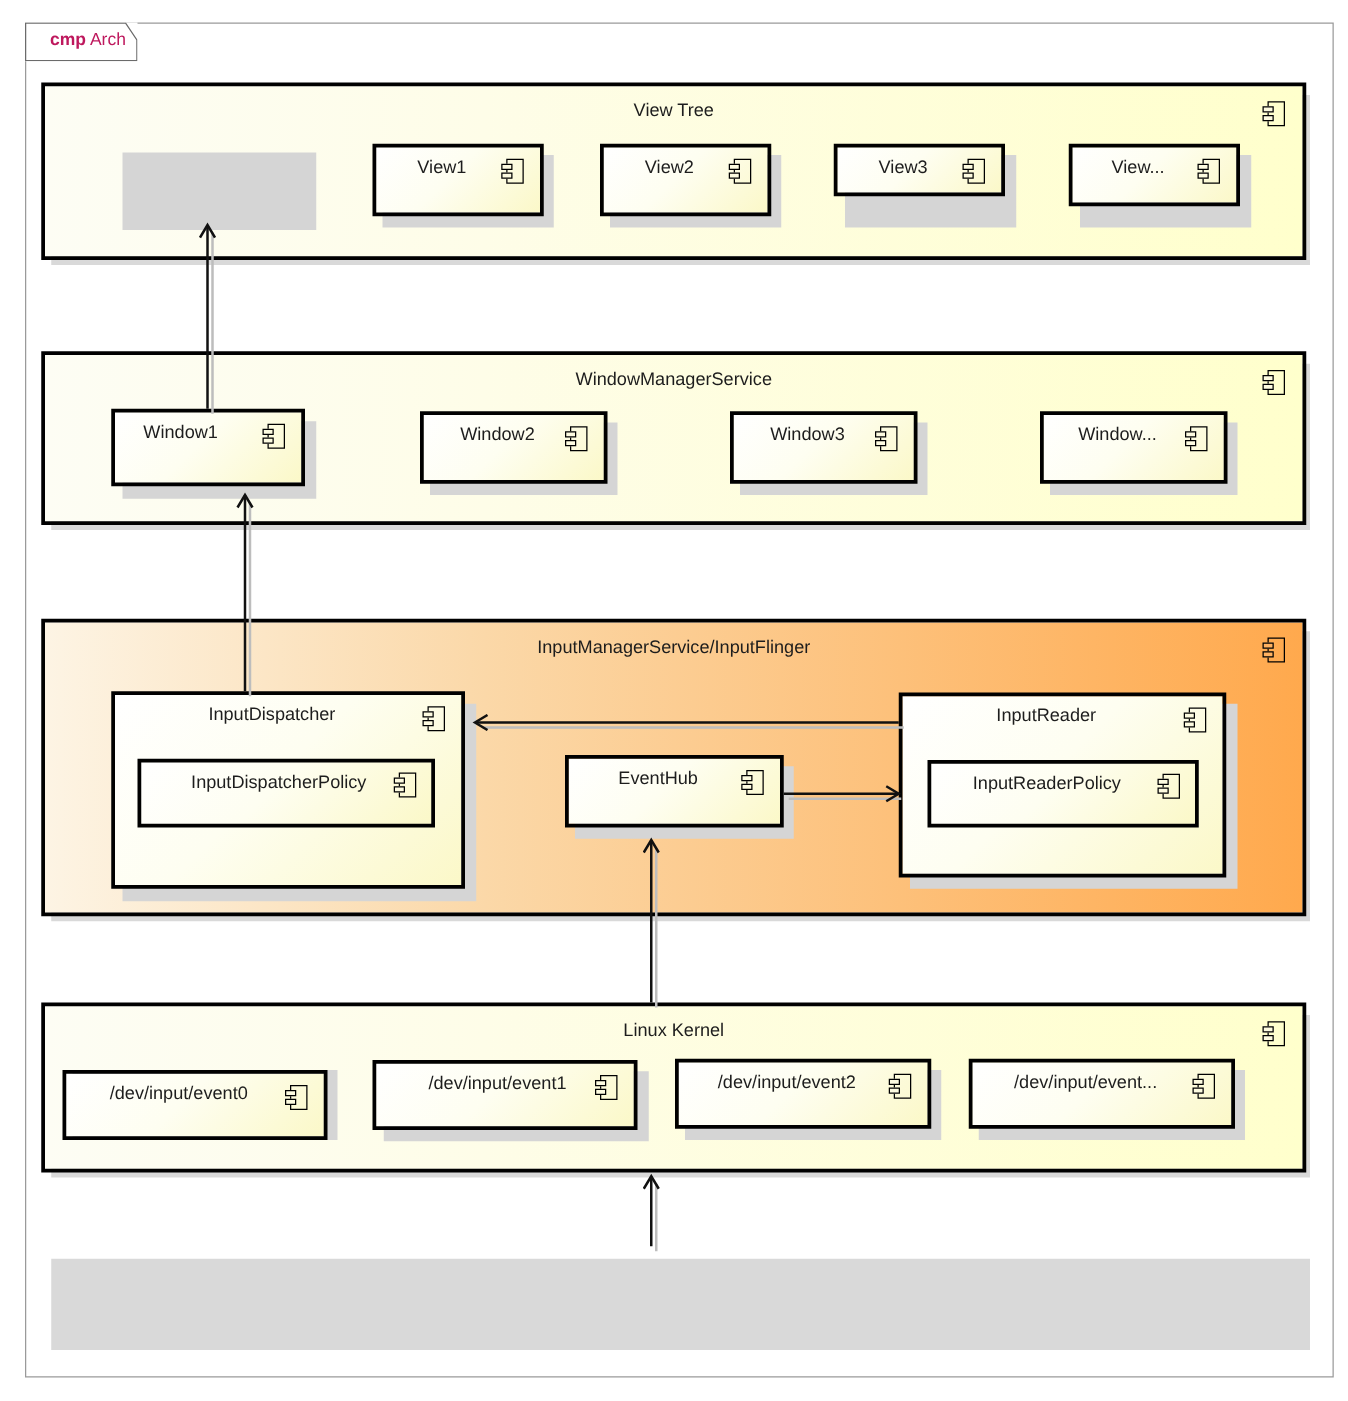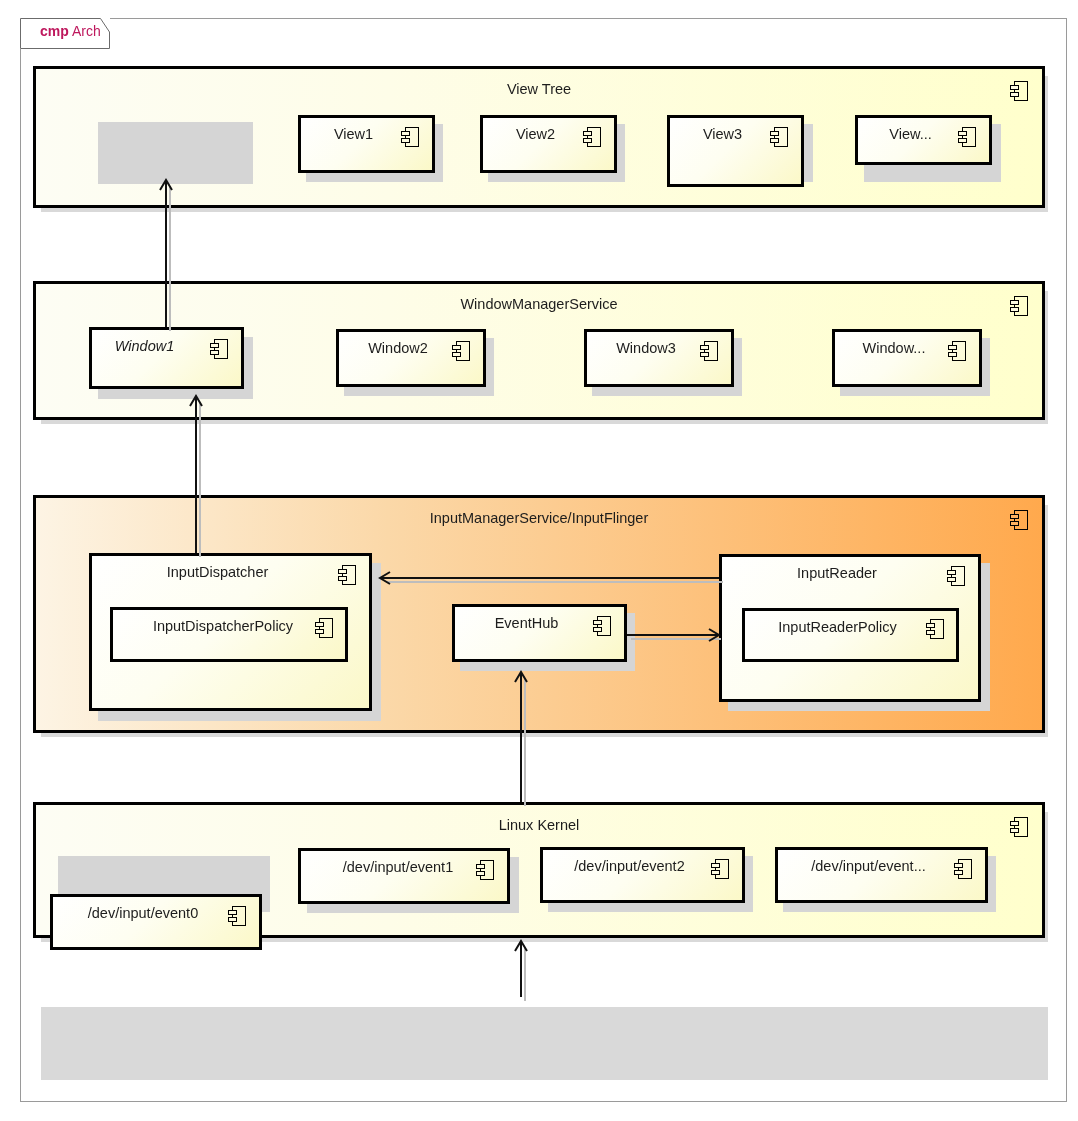--- a/index.html
+++ b/index.html
@@ -193,21 +193,21 @@
   <div class="comp" style="left:480px; top:115px; width:137px; height:58px;">
     <div class="comp-label" style="padding-right: 26px;">View2</div>
     <div class="cicon on-pale" style="right:13px; top:9px;">
       <div class="body"></div>
         <div class="tab1"></div>
         <div class="tab2"></div>
     </div>
   </div>
 
   <div class="comp-shadow" style="left:676px; top:124px; width:137px; height:58px;"></div>
-  <div class="comp" style="left:667px; top:115px; width:137px; height:72px;">
+  <div class="comp" style="left:667px; top:115px; width:137px; height:42px;">
     <div class="comp-label" style="padding-right: 26px;">View3</div>
     <div class="cicon on-pale" style="right:13px; top:9px;">
       <div class="body"></div>
         <div class="tab1"></div>
         <div class="tab2"></div>
     </div>
   </div>
 
   <div class="comp-shadow" style="left:864px; top:124px; width:137px; height:58px;"></div>
   <div class="comp" style="left:855px; top:115px; width:137px; height:50px;">
@@ -224,21 +224,21 @@
     <div class="container-title">WindowManagerService</div>
     <div class="cicon on-pale" style="right:14px; top:12px;">
       <div class="body"></div>
         <div class="tab1"></div>
         <div class="tab2"></div>
     </div>
   </div>
 
   <div class="comp-shadow" style="left:98px; top:337px; width:155px; height:62px;"></div>
   <div class="comp" style="left:89px; top:327px; width:155px; height:62px;">
-    <div class="comp-label" style="padding-right: 44px; font-style: italic;">Window1</div>
+    <div class="comp-label" style="padding-right: 44px;">Window1</div>
     <div class="cicon on-pale" style="right:13px; top:9px;">
       <div class="body"></div>
         <div class="tab1"></div>
         <div class="tab2"></div>
     </div>
   </div>
 
   <div class="comp-shadow" style="left:344px; top:338px; width:150px; height:58px;"></div>
   <div class="comp" style="left:336px; top:329px; width:150px; height:58px;">
     <div class="comp-label" style="padding-right: 26px;">Window2</div>
@@ -333,21 +333,21 @@
   <div class="container" id="c-kernel" style="left:33px; top:802px; width:1012px; height:136px;">
     <div class="container-title">Linux Kernel</div>
     <div class="cicon on-pale" style="right:14px; top:12px;">
       <div class="body"></div>
         <div class="tab1"></div>
         <div class="tab2"></div>
     </div>
   </div>
 
   <div class="comp-shadow" style="left:58px; top:856px; width:212px; height:56px;"></div>
-  <div class="comp" style="left:50px; top:894px; width:212px; height:56px;">
+  <div class="comp" style="left:50px; top:856px; width:212px; height:56px;">
     <div class="comp-label" style="padding-right: 26px;">/dev/input/event0</div>
     <div class="cicon on-pale" style="right:13px; top:9px;">
       <div class="body"></div>
         <div class="tab1"></div>
         <div class="tab2"></div>
     </div>
   </div>
 
   <div class="comp-shadow" style="left:307px; top:857px; width:212px; height:56px;"></div>
   <div class="comp" style="left:298px; top:848px; width:212px; height:56px;">

